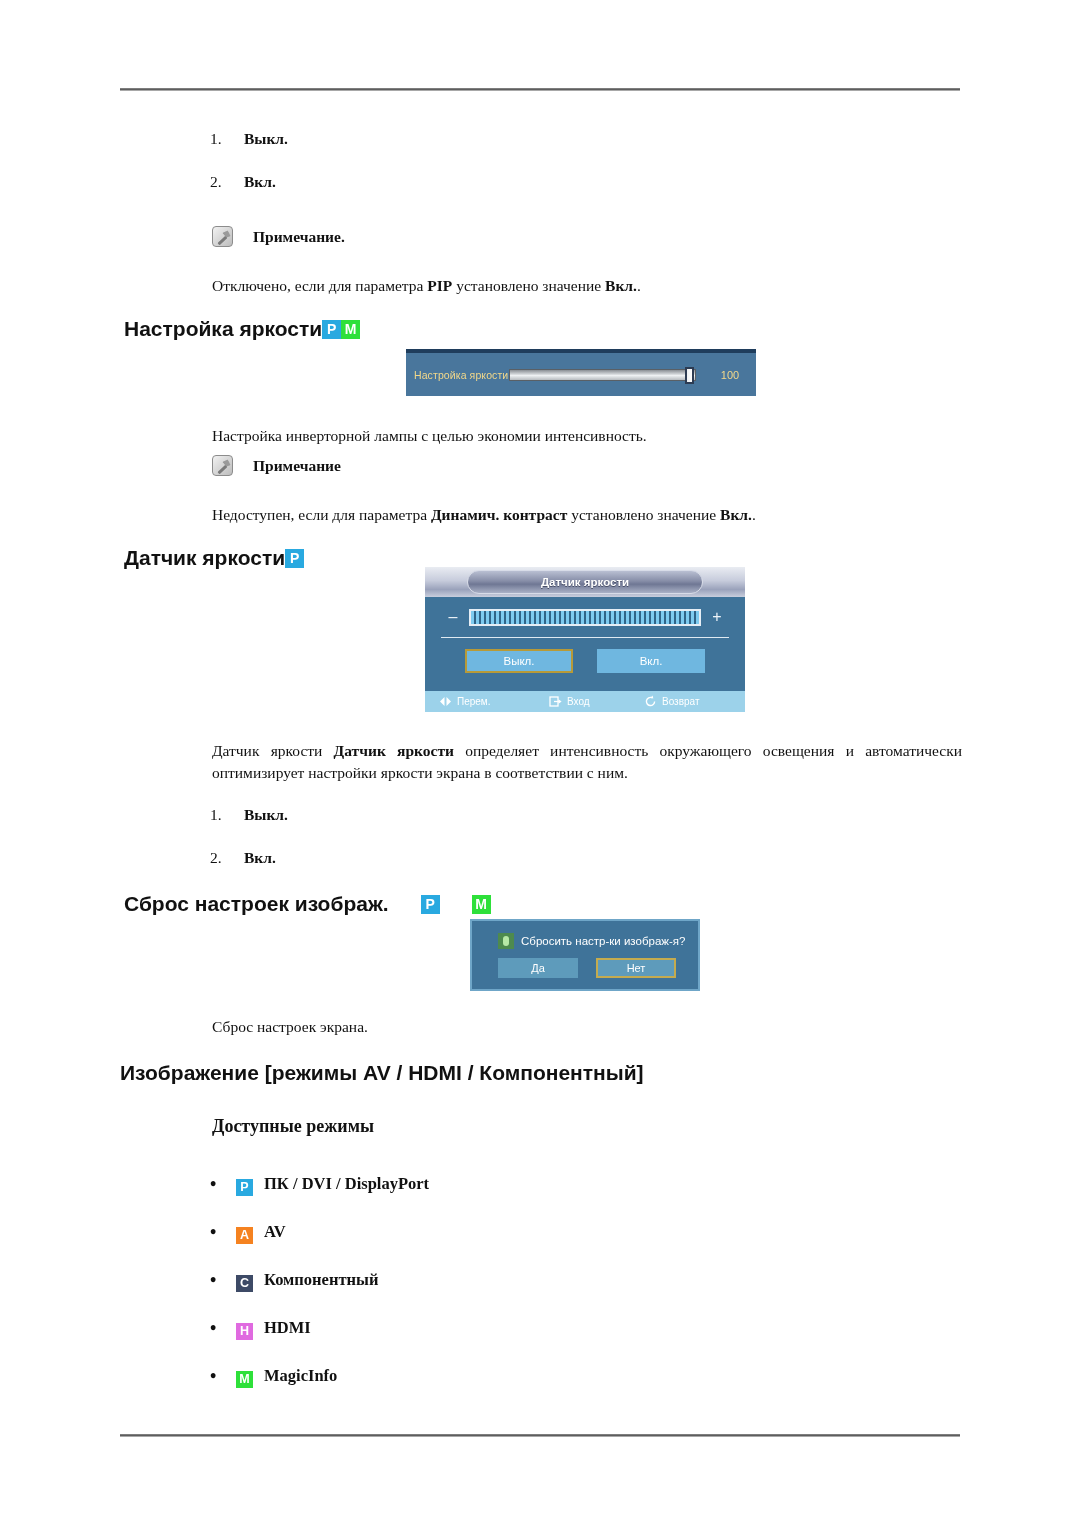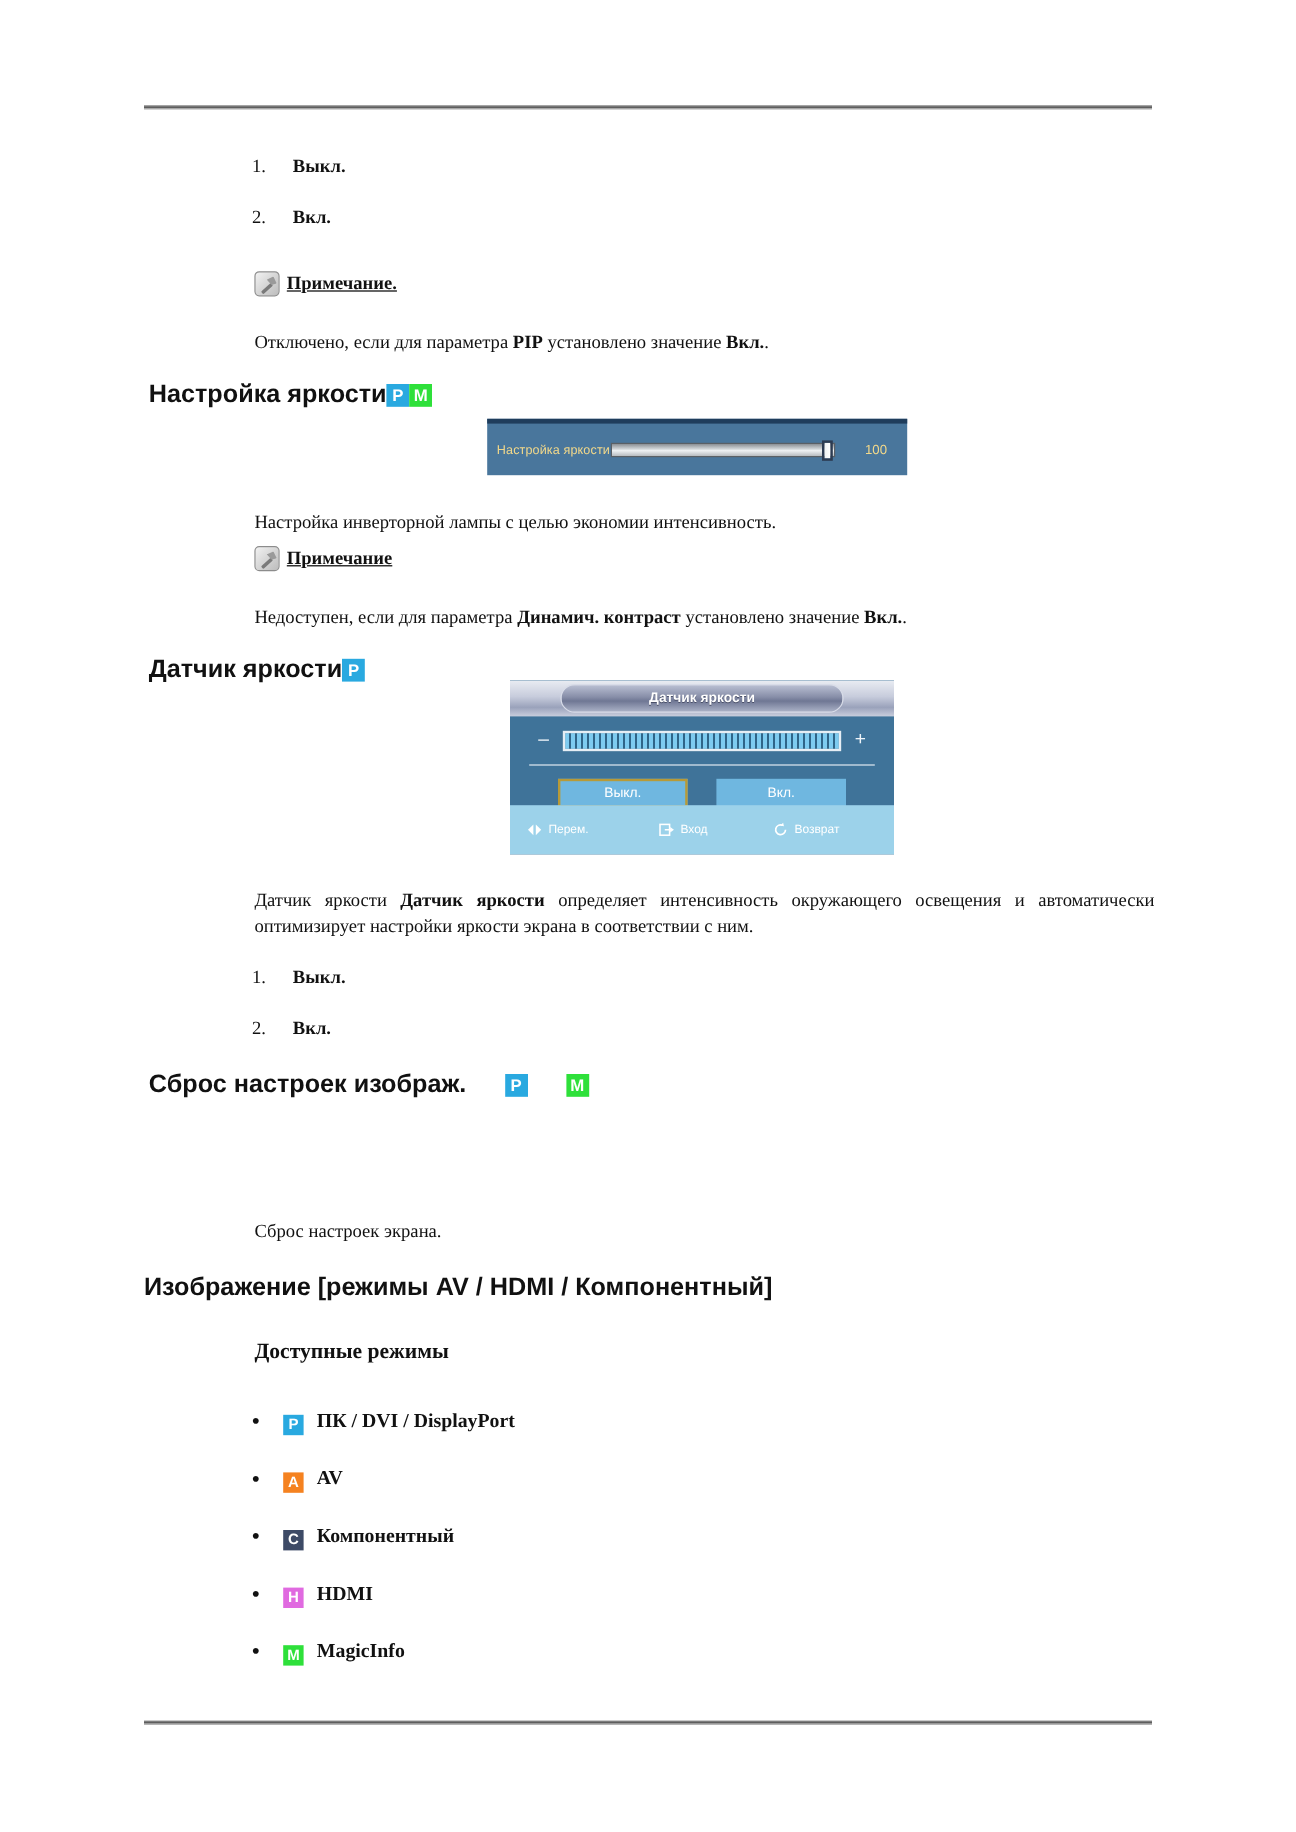--- a/index.html
+++ b/index.html
@@ -49,21 +49,21 @@
   .num-item {
     position:absolute;
     font-family:"Liberation Serif", serif;
     font-size:15.5px;
     color:#111;
   }
   .num-item .idx { display:inline-block; width:34px; }
   .num-item .lbl { font-weight:bold; }
 
   
-  .note { position:absolute; display:flex; align-items:center; gap:6px;text-decoration:underline; }
+  .note { position:absolute; display:flex; align-items:center; gap:20px; }
   .note-label {
     font-family:"Liberation Serif", serif;
     font-size:15.5px; font-weight:bold; color:#111;
   }
   .note-icon {
     width:21px; height:21px; position:relative; flex:0 0 auto;
     border:1px solid #8c8c8c; border-radius:4px;
     background:linear-gradient(135deg,#f2f2f2 0%,#d9d9d9 45%,#bdbdbd 100%);
     overflow:hidden;
   }
@@ -219,21 +219,21 @@
   }
   .osd-btn {
     width:108px; height:24px;
     display:flex; align-items:center; justify-content:center;
     background:#6fb7e0;
     font-family:"Liberation Sans", sans-serif;
     font-size:11.5px; color:#ffffff;
   }
   .osd-btn.selected { border:2px solid #b79a38; }
   .osd-sensor-footer {
-    position:absolute; left:0; right:0; bottom:0; height:41px;
+    position:absolute; left:0; right:0; bottom:0; height:21px;
     background:#9cd2ea;
     display:flex; align-items:center;
   }
   .osd-foot-item {
     display:flex; align-items:center; gap:5px;
     font-family:"Liberation Sans", sans-serif;
     font-size:10px; color:#ffffff;
   }
   .osd-foot-item.i1 { margin-left:14px; width:110px; }
   .osd-foot-item.i2 { width:95px; }
@@ -393,20 +393,32 @@
   <div class="num-item" style="left:210px; top:849px;">
     <span class="idx">2.</span><span class="lbl">Вкл.</span>
   </div>
 
   <div class="sec-heading" style="left:124px; top:892px;gap:32px;">
     <span>Сброс настроек изображ.</span>
       <span class="badge badge-P">P</span>
       <span class="badge badge-M">M</span>
   </div>
 
+  <div class="osd-reset">
+    <div class="osd-reset-msgrow">
+      <span class="osd-info-icon">
+          <span></span>
+        </span>
+      <span class="osd-reset-msg">Сбросить настр-ки изображ-я?</span>
+    </div>
+    <div class="osd-reset-buttons">
+      <div class="osd-btn-sm">Да</div>
+      <div class="osd-btn-sm selected">Нет</div>
+    </div>
+  </div>
 
   <div class="body-text" style="left:212px; top:1016px; width:700px;">Сброс настроек экрана.</div>
 
   <div class="sec-heading" style="left:120px; top:1061px;">Изображение [режимы AV / HDMI / Компонентный]</div>
 
   <div class="sub-heading" style="left:212px; top:1116px;">Доступные режимы</div>
 
   <div class="mode-list">
 
     <div class="mode-row">

